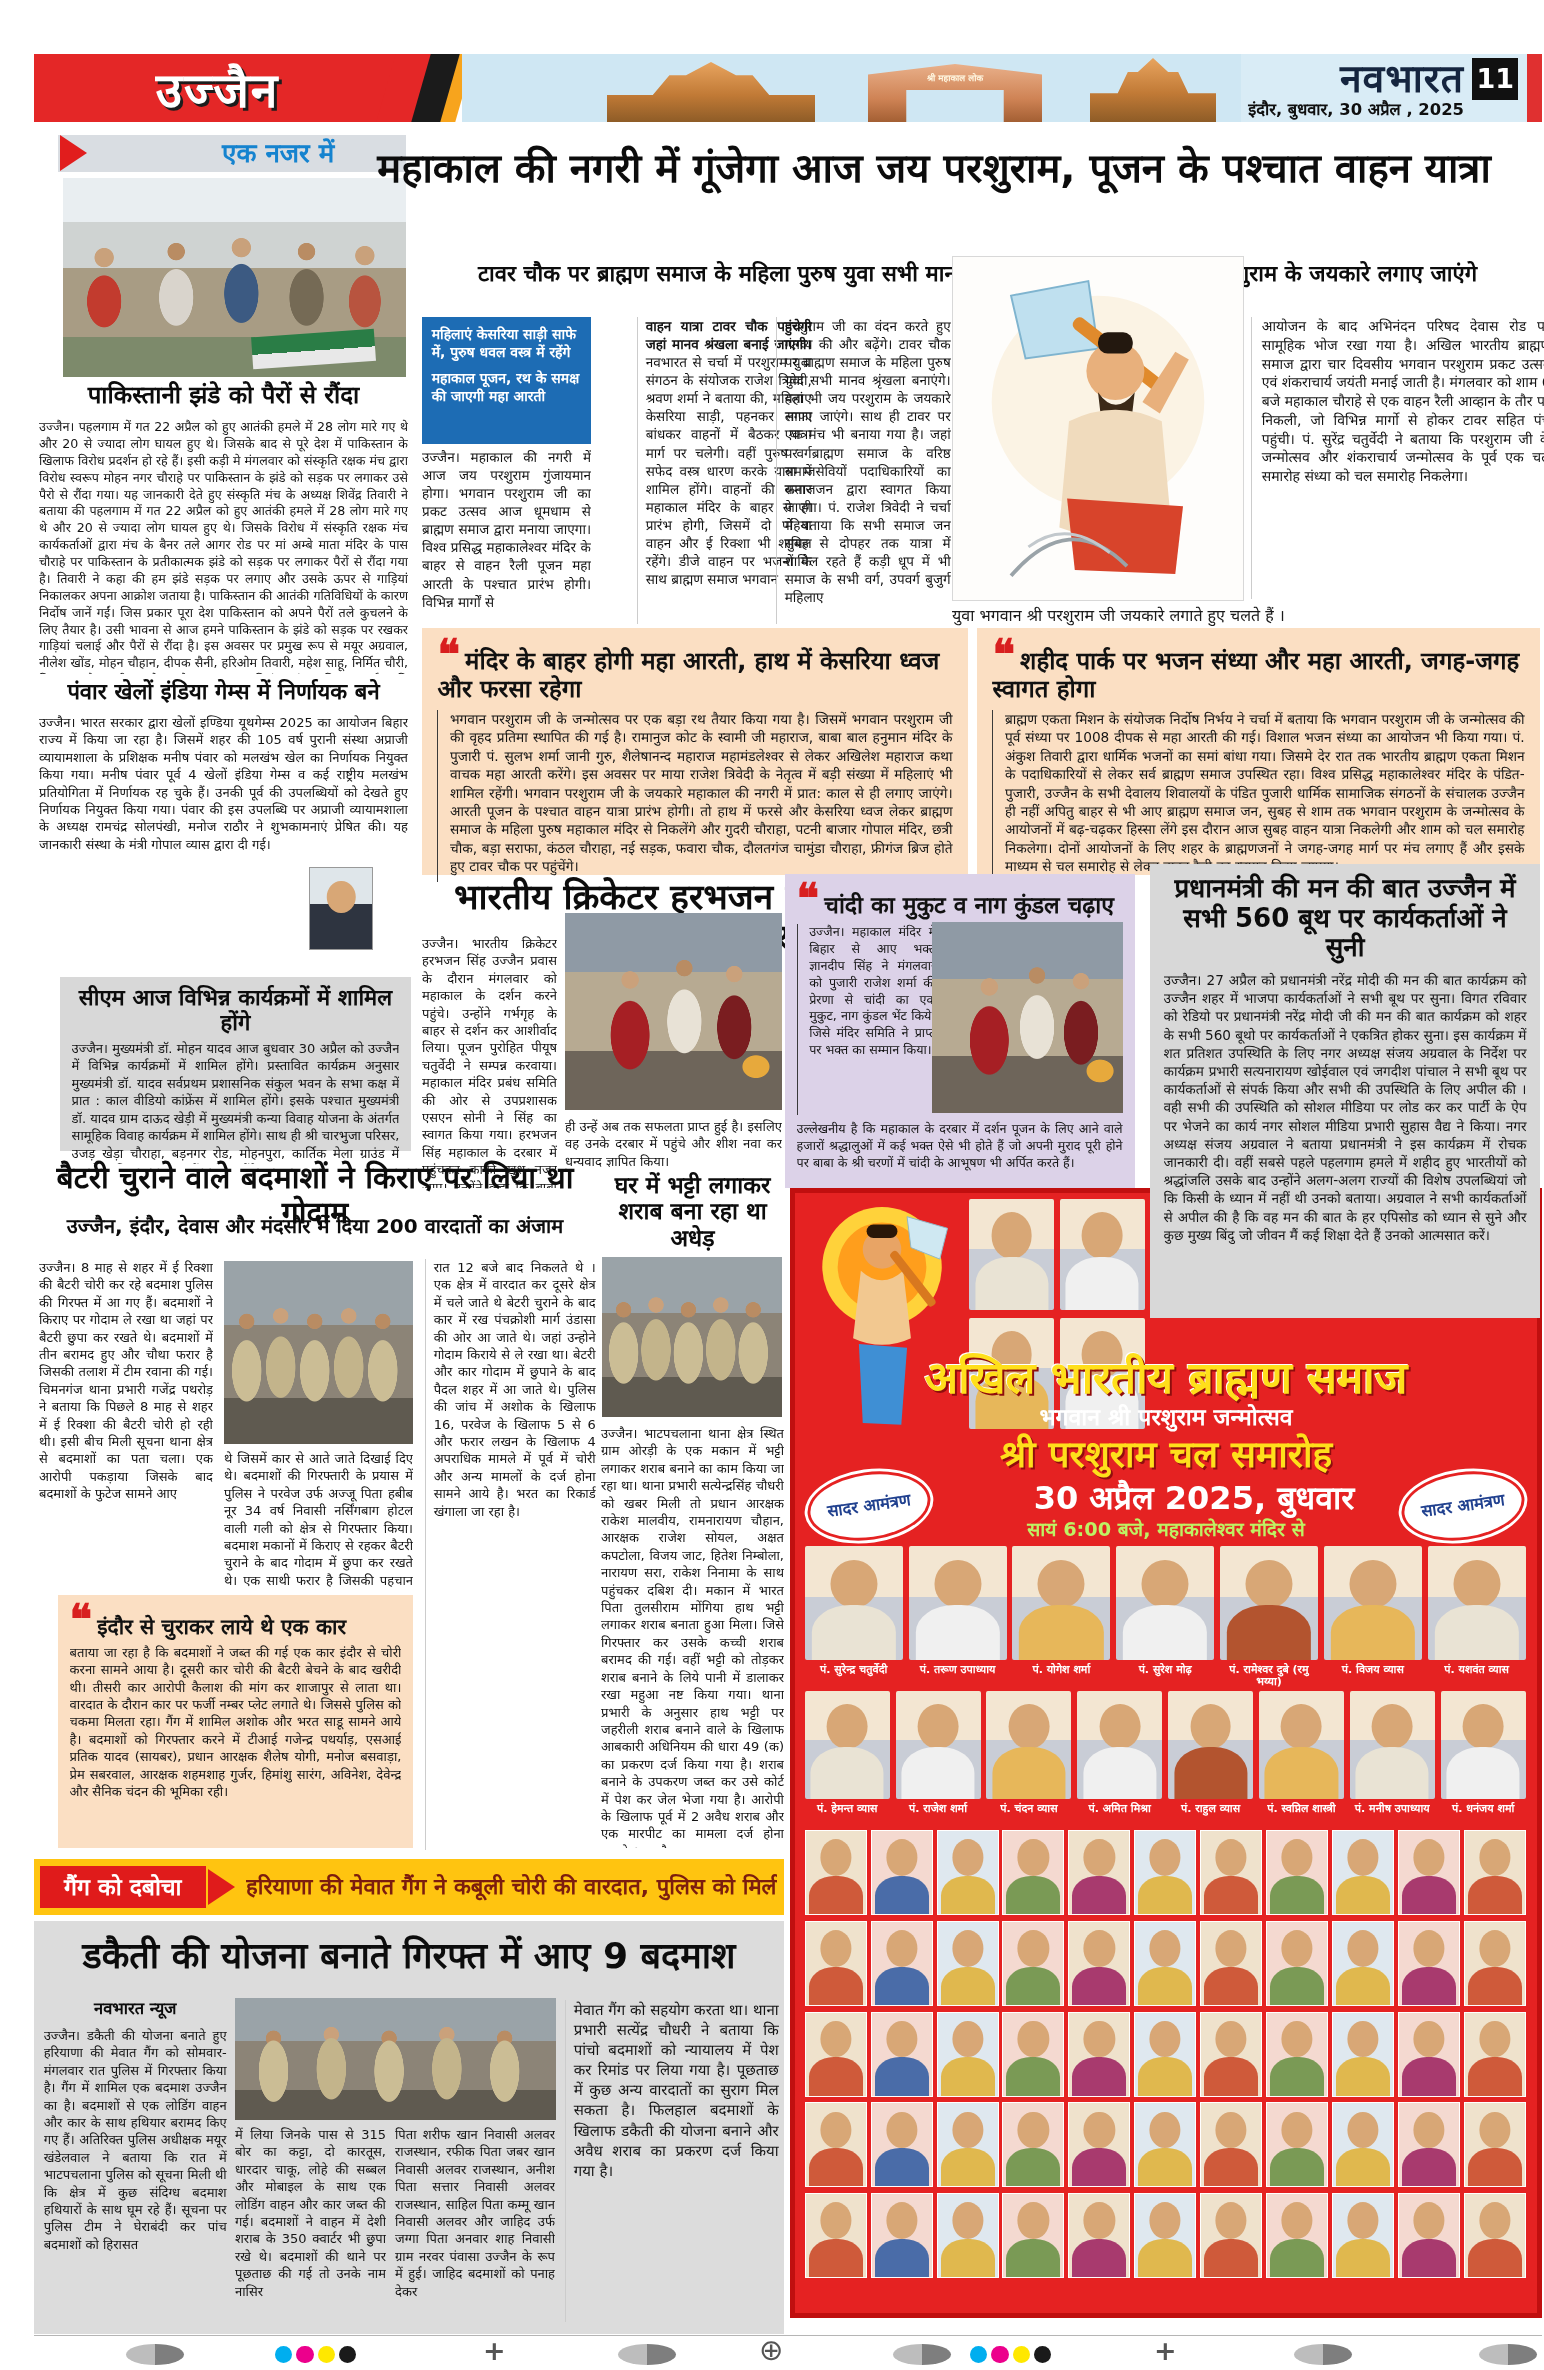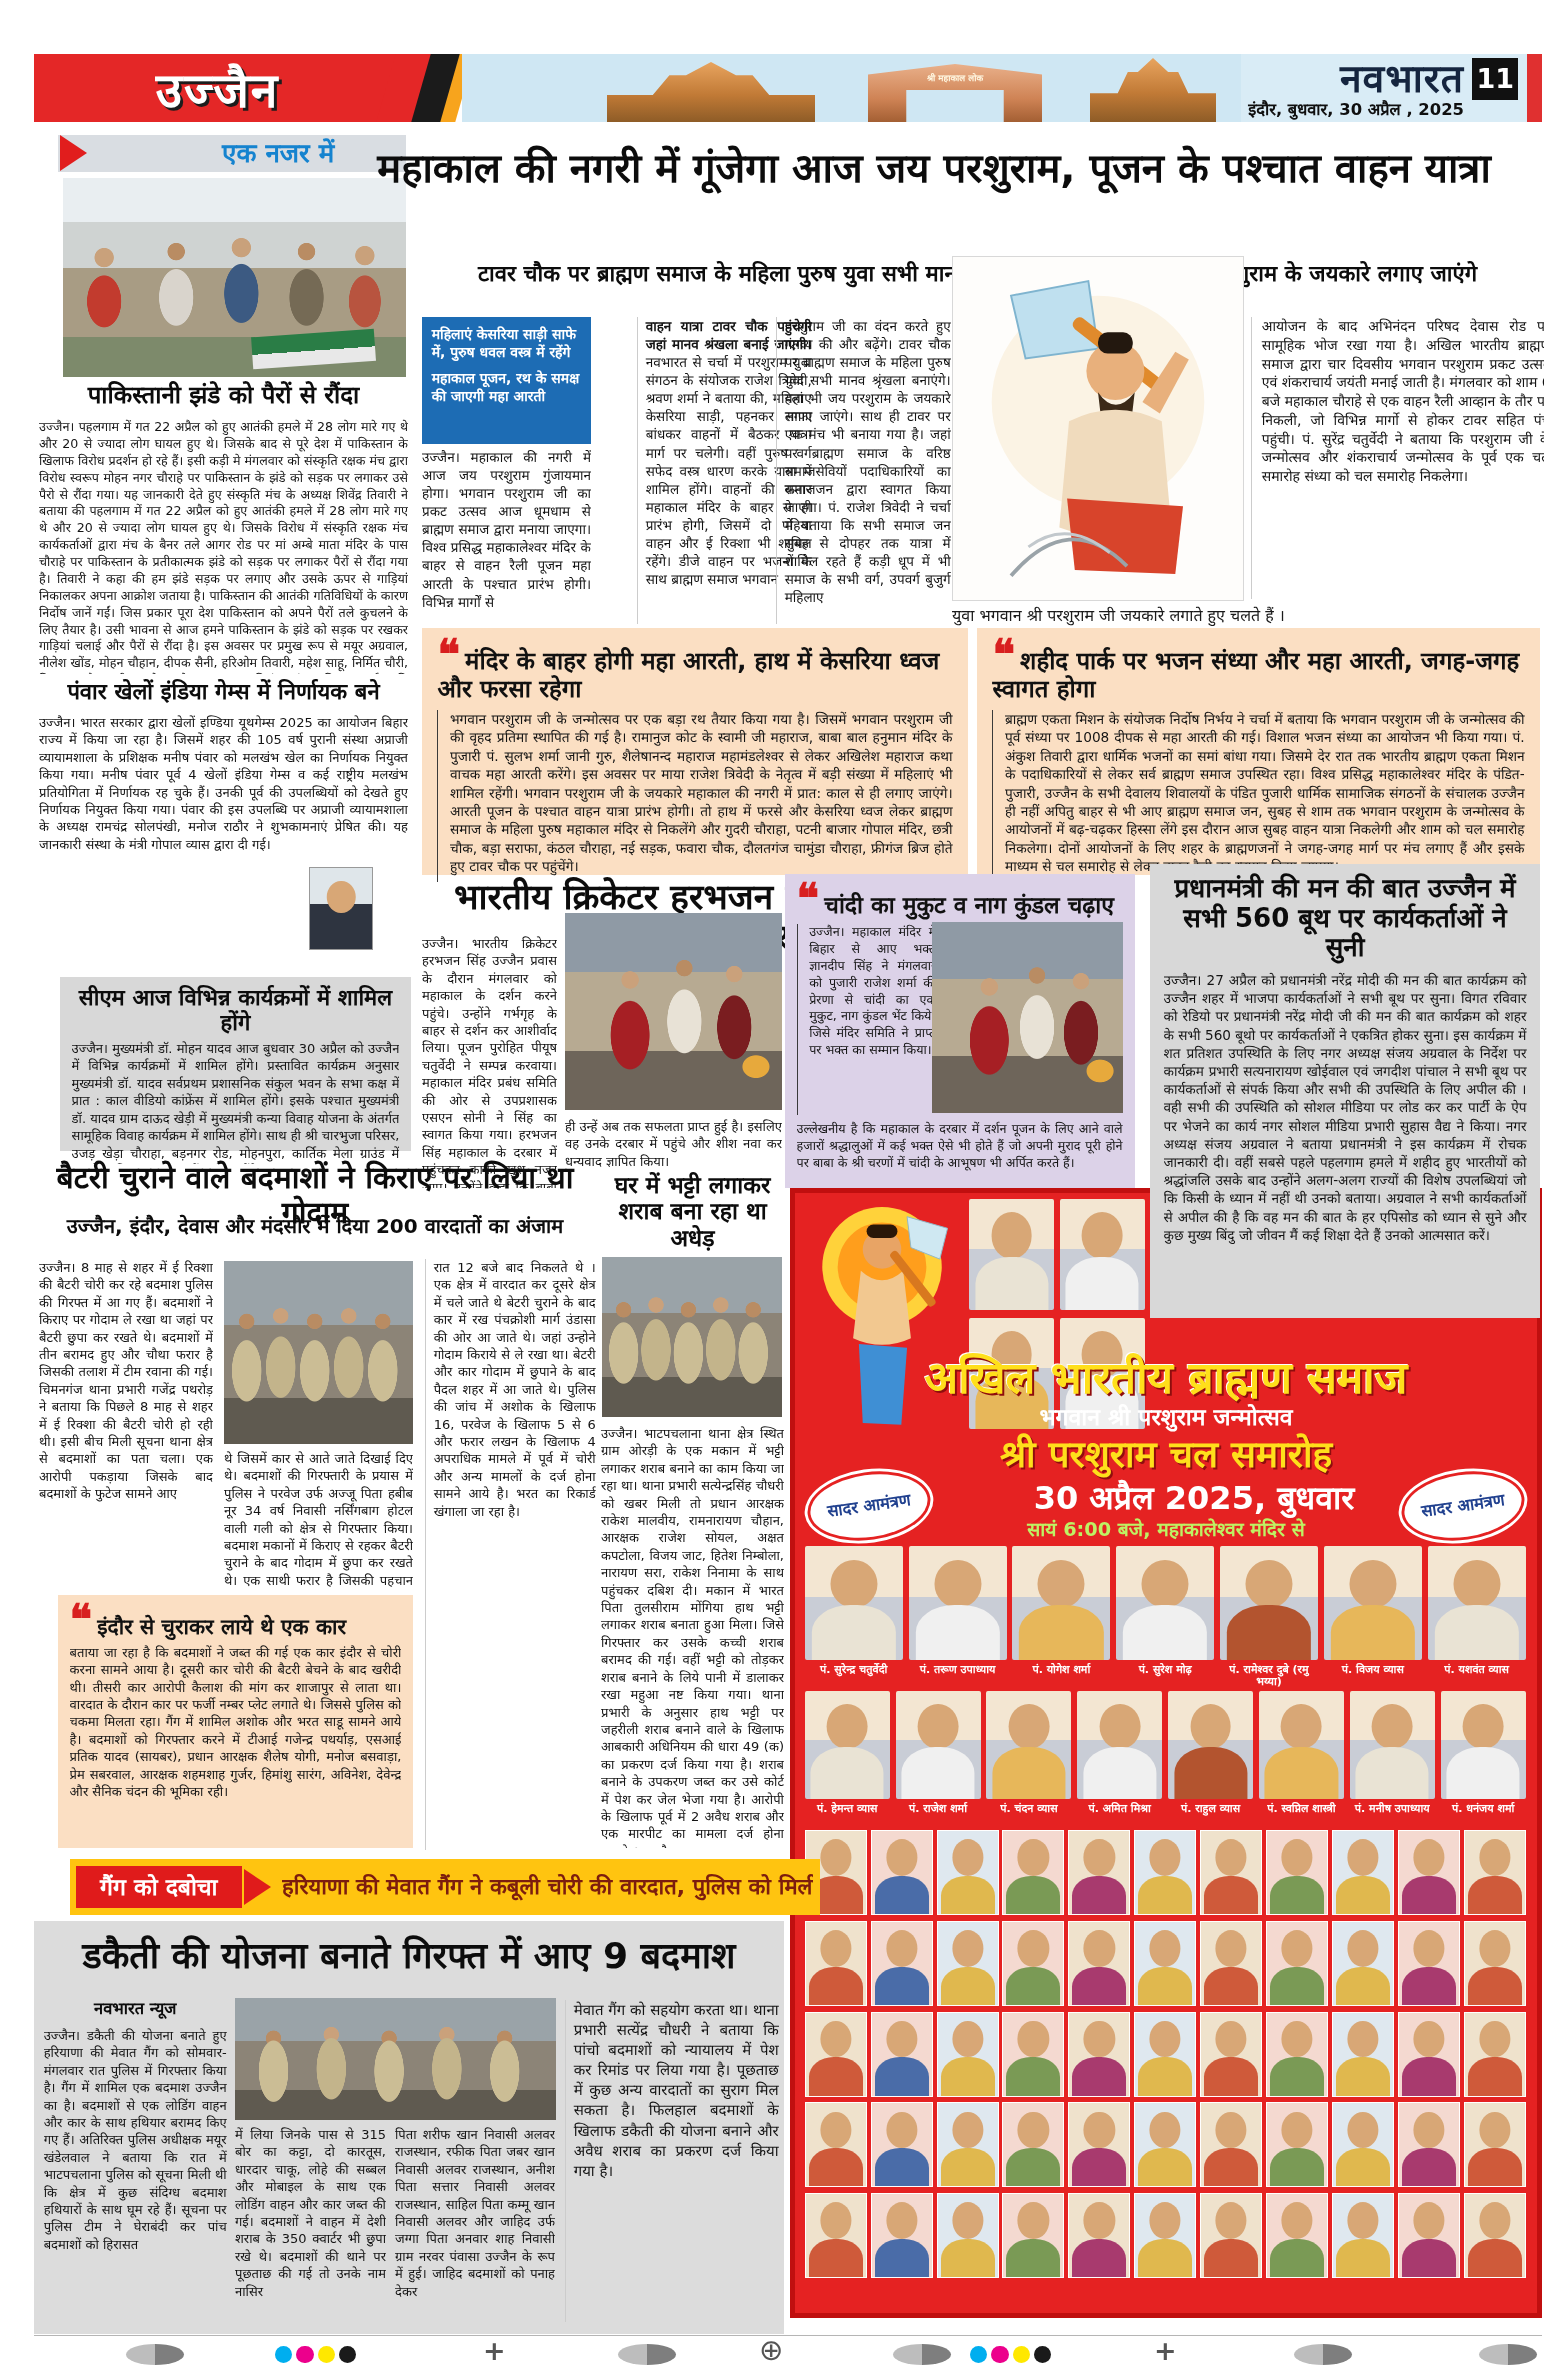--- a/index.html
+++ b/index.html
@@ -365,21 +365,21 @@
   <div class="abs peach" style="left:58px;top:1595px;width:355px;height:253px;padding:7.7px 11.6px;box-sizing:border-box;">
     <span class="quote">❝</span>
     <span class="boxtitle" style="font-size:21px;">इंदौर से चुराकर लाये थे एक कार</span>
     <div class="jt" style="font-size:13px;margin-top:3.9px;height:185px;">बताया जा रहा है कि बदमाशों ने जब्त की गई एक कार इंदौर से चोरी करना सामने आया है। दूसरी कार चोरी की बैटरी बेचने के बाद खरीदी थी। तीसरी कार आरोपी कैलाश की मांग कर शाजापुर से लाता था। वारदात के दौरान कार पर फर्जी नम्बर प्लेट लगाते थे। जिससे पुलिस को चकमा मिलता रहा। गैंग में शामिल अशोक और भरत साडू सामने आये है। बदमाशों को गिरफ्तार करने में टीआई गजेन्द्र पथर्याड़, एसआई प्रतिक यादव (सायबर), प्रधान आरक्षक शैलेष योगी, मनोज बसवाड़ा, प्रेम सबरवाल, आरक्षक शहमशाह गुर्जर, हिमांशु सारंग, अविनेश, देवेन्द्र और सैनिक चंदन की भूमिका रही।</div>
   </div>
 
   <div class="abs hd ctr" style="left:599px;top:1172px;width:187px;font-size:23px;">घर में भट्टी लगाकर शराब बना रहा था अधेड़</div>
   <div class="photo ph-police" style="left:602px;top:1257px;width:180px;height:160px;"></div>
   <div class="abs jt" style="left:601px;top:1425px;width:183px;height:423px;font-size:13px;">उज्जैन। भाटपचलाना थाना क्षेत्र स्थित ग्राम ओरड़ी के एक मकान में भट्टी लगाकर शराब बनाने का काम किया जा रहा था। थाना प्रभारी सत्येन्द्रसिंह चौधरी को खबर मिली तो प्रधान आरक्षक राकेश मालवीय, रामनारायण चौहान, आरक्षक राजेश सोयल, अक्षत कपटोला, विजय जाट, हितेश निम्बोला, नारायण सरा, राकेश निनामा के साथ पहुंचकर दबिश दी। मकान में भारत पिता तुलसीराम मोंगिया हाथ भट्टी लगाकर शराब बनाता हुआ मिला। जिसे गिरफ्तार कर उसके कच्ची शराब बरामद की गई। वहीं भट्टी को तोड़कर शराब बनाने के लिये पानी में डालाकर रखा महुआ नष्ट किया गया। थाना प्रभारी के अनुसार हाथ भट्टी पर जहरीली शराब बनाने वाले के खिलाफ आबकारी अधिनियम की धारा 49 (क) का प्रकरण दर्ज किया गया है। शराब बनाने के उपकरण जब्त कर उसे कोर्ट में पेश कर जेल भेजा गया है। आरोपी के खिलाफ पूर्व में 2 अवैध शराब और एक मारपीट का मामला दर्ज होना सामने आया है।</div>
 
-  <div class="abs ystrip" style="left:34px;top:1859px;width:750px;height:56px;margin-left:36px;">
+  <div class="abs ystrip" style="left:34px;top:1859px;width:750px;height:56px;">
     <div class="abs gangtag" style="left:5.8px;top:6.8px;width:166px;height:42px;line-height:42px;">गैंग को दबोचा</div>
     <span class="abs tri-right" style="left:174px;top:9.7px;border-left-color:#e01b1b;"></span>
     <div class="abs striptxt" style="left:212px;top:0;width:531px;line-height:56px;white-space:nowrap;overflow:hidden;">हरियाणा की मेवात गैंग ने कबूली चोरी की वारदात, पुलिस को मिली बड़ी सफलता</div>
   </div>
 
   <div class="abs" style="left:34px;top:1921px;width:750px;height:413px;background:#dcdcdc;">
     <div class="abs hd ctr" style="left:0;top:13.5px;width:100%;font-size:36px;">डकैती की योजना बनाते गिरफ्त में आए 9 बदमाश</div>
     <div class="abs hd ctr" style="left:9.7px;top:79px;width:183px;font-size:16.4px;">नवभारत न्यूज</div>
     <div class="abs jt" style="left:9.7px;top:106px;width:183px;height:295px;font-size:13px;">उज्जैन। डकैती की योजना बनाते हुए हरियाणा की मेवात गैंग को सोमवार-मंगलवार रात पुलिस में गिरफ्तार किया है। गैंग में शामिल एक बदमाश उज्जैन का है। बदमाशों से एक लोडिंग वाहन और कार के साथ हथियार बरामद किए गए हैं। अतिरिक्त पुलिस अधीक्षक मयूर खंडेलवाल ने बताया कि रात में भाटपचलाना पुलिस को सूचना मिली थी कि क्षेत्र में कुछ संदिग्ध बदमाश हथियारों के साथ घूम रहे हैं। सूचना पर पुलिस टीम ने घेराबंदी कर पांच बदमाशों को हिरासत</div>
     <div class="photo ph-police" style="left:201px;top:77px;width:321px;height:122px;"></div>

